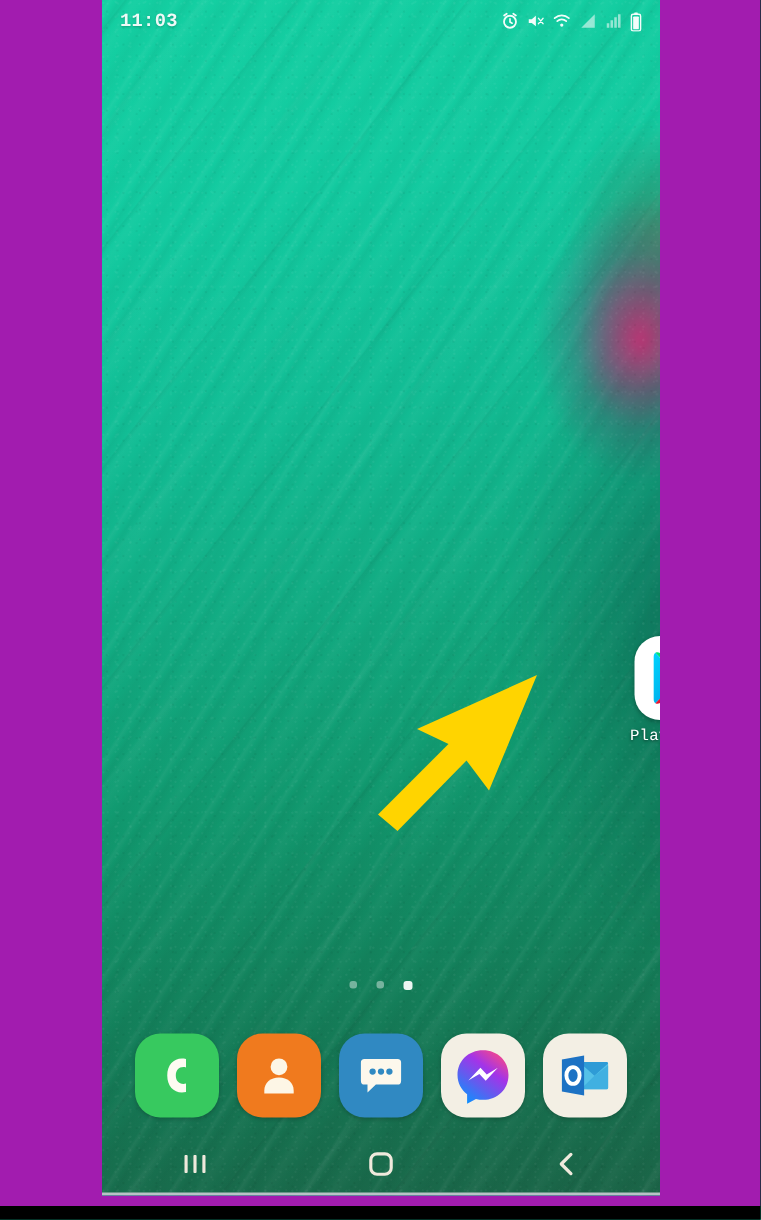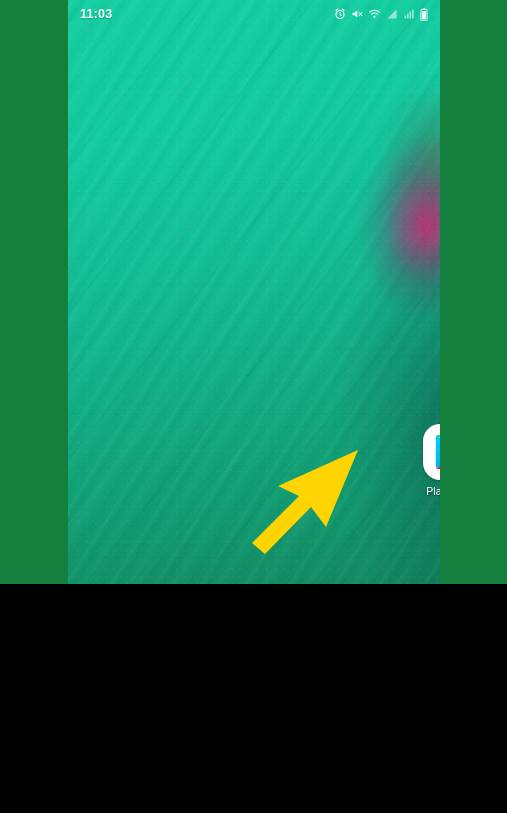--- a/index.html
+++ b/index.html
@@ -10,23 +10,24 @@
     height: 813px;
     overflow: hidden;
   }
   body {
     font-family: "Liberation Sans", sans-serif;
   }
 
   #frame {
     position: relative;
     width: 507px;
-    height: 584px;
-    background: #15803d;
+    height: 804px;
+    background: #a21caf;
     overflow: hidden;
+    font-family: Liberation Mono, monospace;
   }
 
   
   #screen {
     position: absolute;
     left: 68px;
     top: 0px;
     width: 372px;
     height: 797px;
     overflow: hidden;

